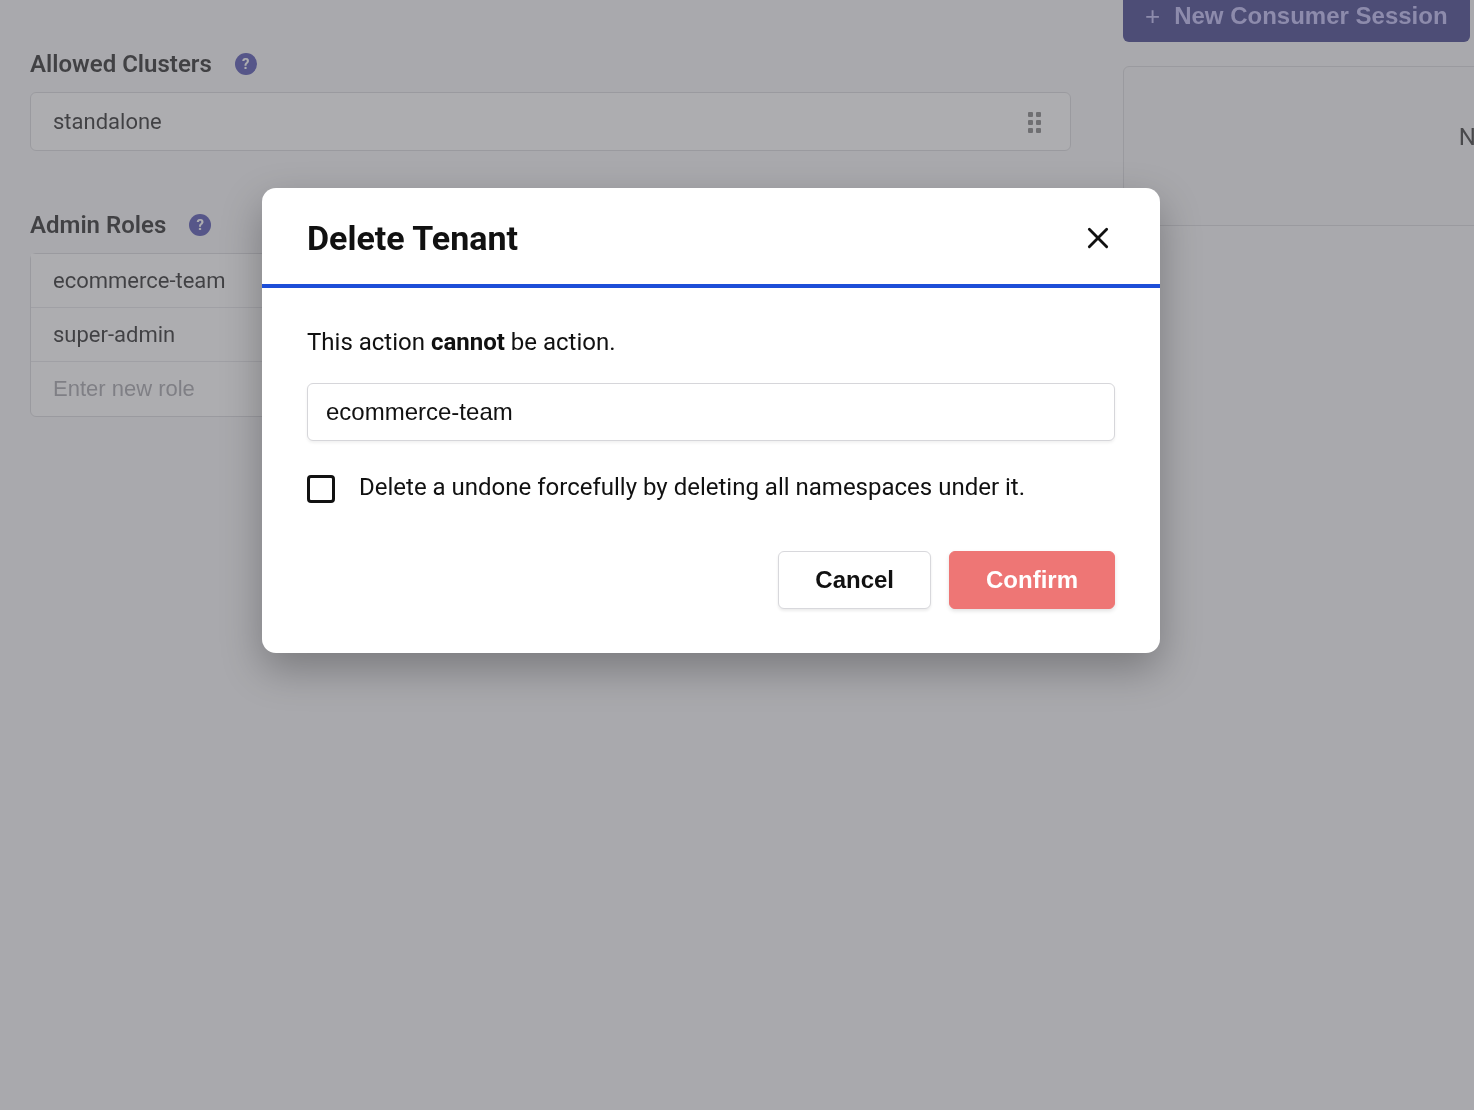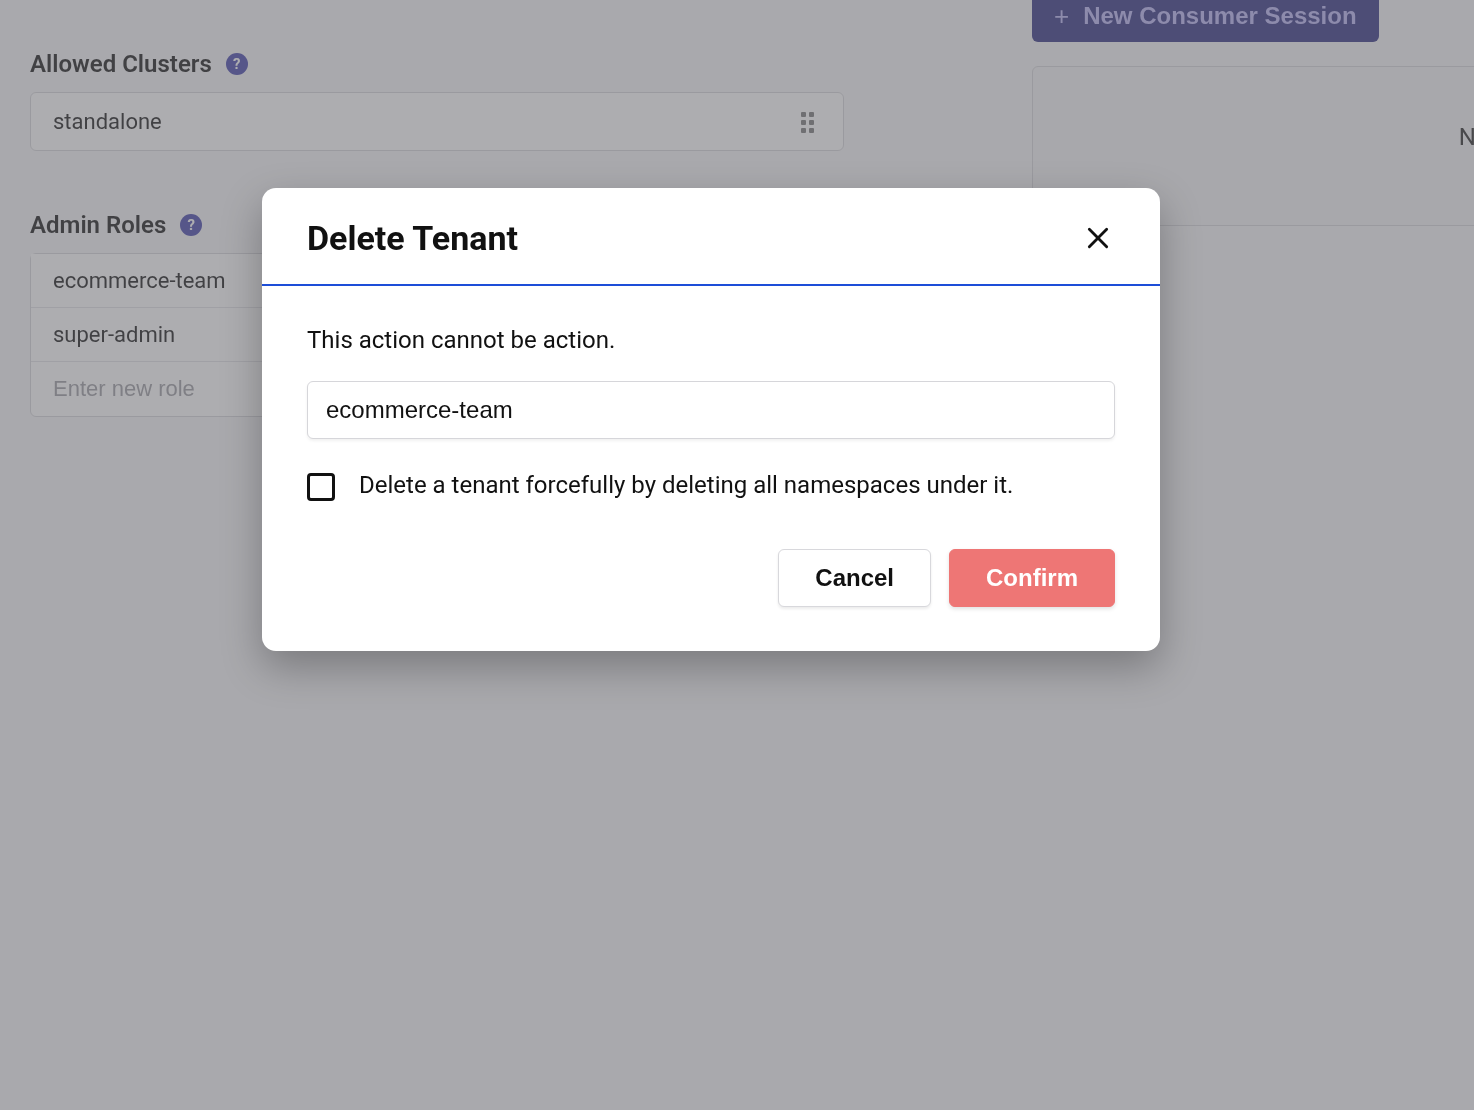--- a/index.html
+++ b/index.html
@@ -32,21 +32,21 @@
       padding: 0;
       position: relative;
     }
     .section-label {
       font-size: 24px;
       font-weight: 600;
       color: #111;
       margin-bottom: 14px;
       display: flex;
       align-items: center;
-      gap: 14px;
+      gap: 23px;
     }
     .help-icon {
       width: 22px;
       height: 22px;
       border-radius: 50%;
       background: #3e3ea8;
       color: #fff;
       display: inline-flex;
       align-items: center;
       justify-content: center;
@@ -57,21 +57,21 @@
       border: 1px solid #d6d6da;
       border-radius: 6px;
       background: #fff;
       padding: 16px 22px;
       font-size: 22px;
       color: #111;
       display: flex;
       justify-content: space-between;
       align-items: center;
       margin-bottom: 60px;
-      width: 814px;
+      width: 1041px;
     }
     .drag-icon {
       width: 20px;
       height: 20px;
       display: grid;
       grid-template-columns: repeat(2, 5px);
       grid-template-rows: repeat(3, 5px);
       gap: 3px;
     }
     .drag-icon span {
@@ -165,21 +165,21 @@
       border-radius: 14px;
       z-index: 10;
       box-shadow: 0 16px 40px rgba(0,0,0,0.28);
       overflow: hidden;
     }
     .modal-header {
       padding: 30px 45px 26px 45px;
       display: flex;
       justify-content: space-between;
       align-items: center;
-      border-bottom: 2px solid #1d4ed8;
+      border-bottom: 4px solid #1d4ed8;
     }
     .modal-title {
       font-size: 34px;
       font-weight: 700;
       color: #111;
     }
     .close-btn {
       background: none;
       border: none;
       cursor: pointer;
@@ -195,21 +195,21 @@
     .modal-body {
       padding: 36px 45px 10px 45px;
       font-size: 24px;
       line-height: 1.55;
       color: #111;
     }
     .modal-body p {
       margin-bottom: 28px;
     }
     .modal-body strong {
-      font-weight: 400;
+      font-weight: 700;
     }
     .confirm-input {
       width: 808px;
       border: 1px solid #d6d6da;
       border-radius: 6px;
       padding: 14px 18px;
       font-size: 24px;
       color: #111;
       box-shadow: 0 2px 3px rgba(0,0,0,0.06);
       margin-top: -6px;
@@ -325,21 +325,21 @@
 
   <div class="modal-body">
     <p>
       <span>This action </span><strong>cannot</strong><span> be action.</span>
     </p>
 
     <input class="confirm-input" type="text" value="ecommerce-team" style="">
 
     <div class="checkbox-row">
       <input type="checkbox" class="checkbox" style="">
-      <label class="checkbox-label">Delete a tenant forcefully by deleting all namespaces under it.</label>
+      <label class="checkbox-label">Delete a undone forcefully by deleting all namespaces under it.</label>
     </div>
   </div>
 
   <div class="modal-footer">
     <button class="btn btn-cancel">Cancel</button>
     <button class="btn btn-confirm">Confirm</button>
   </div>
 </div>
 
 </body></html>

